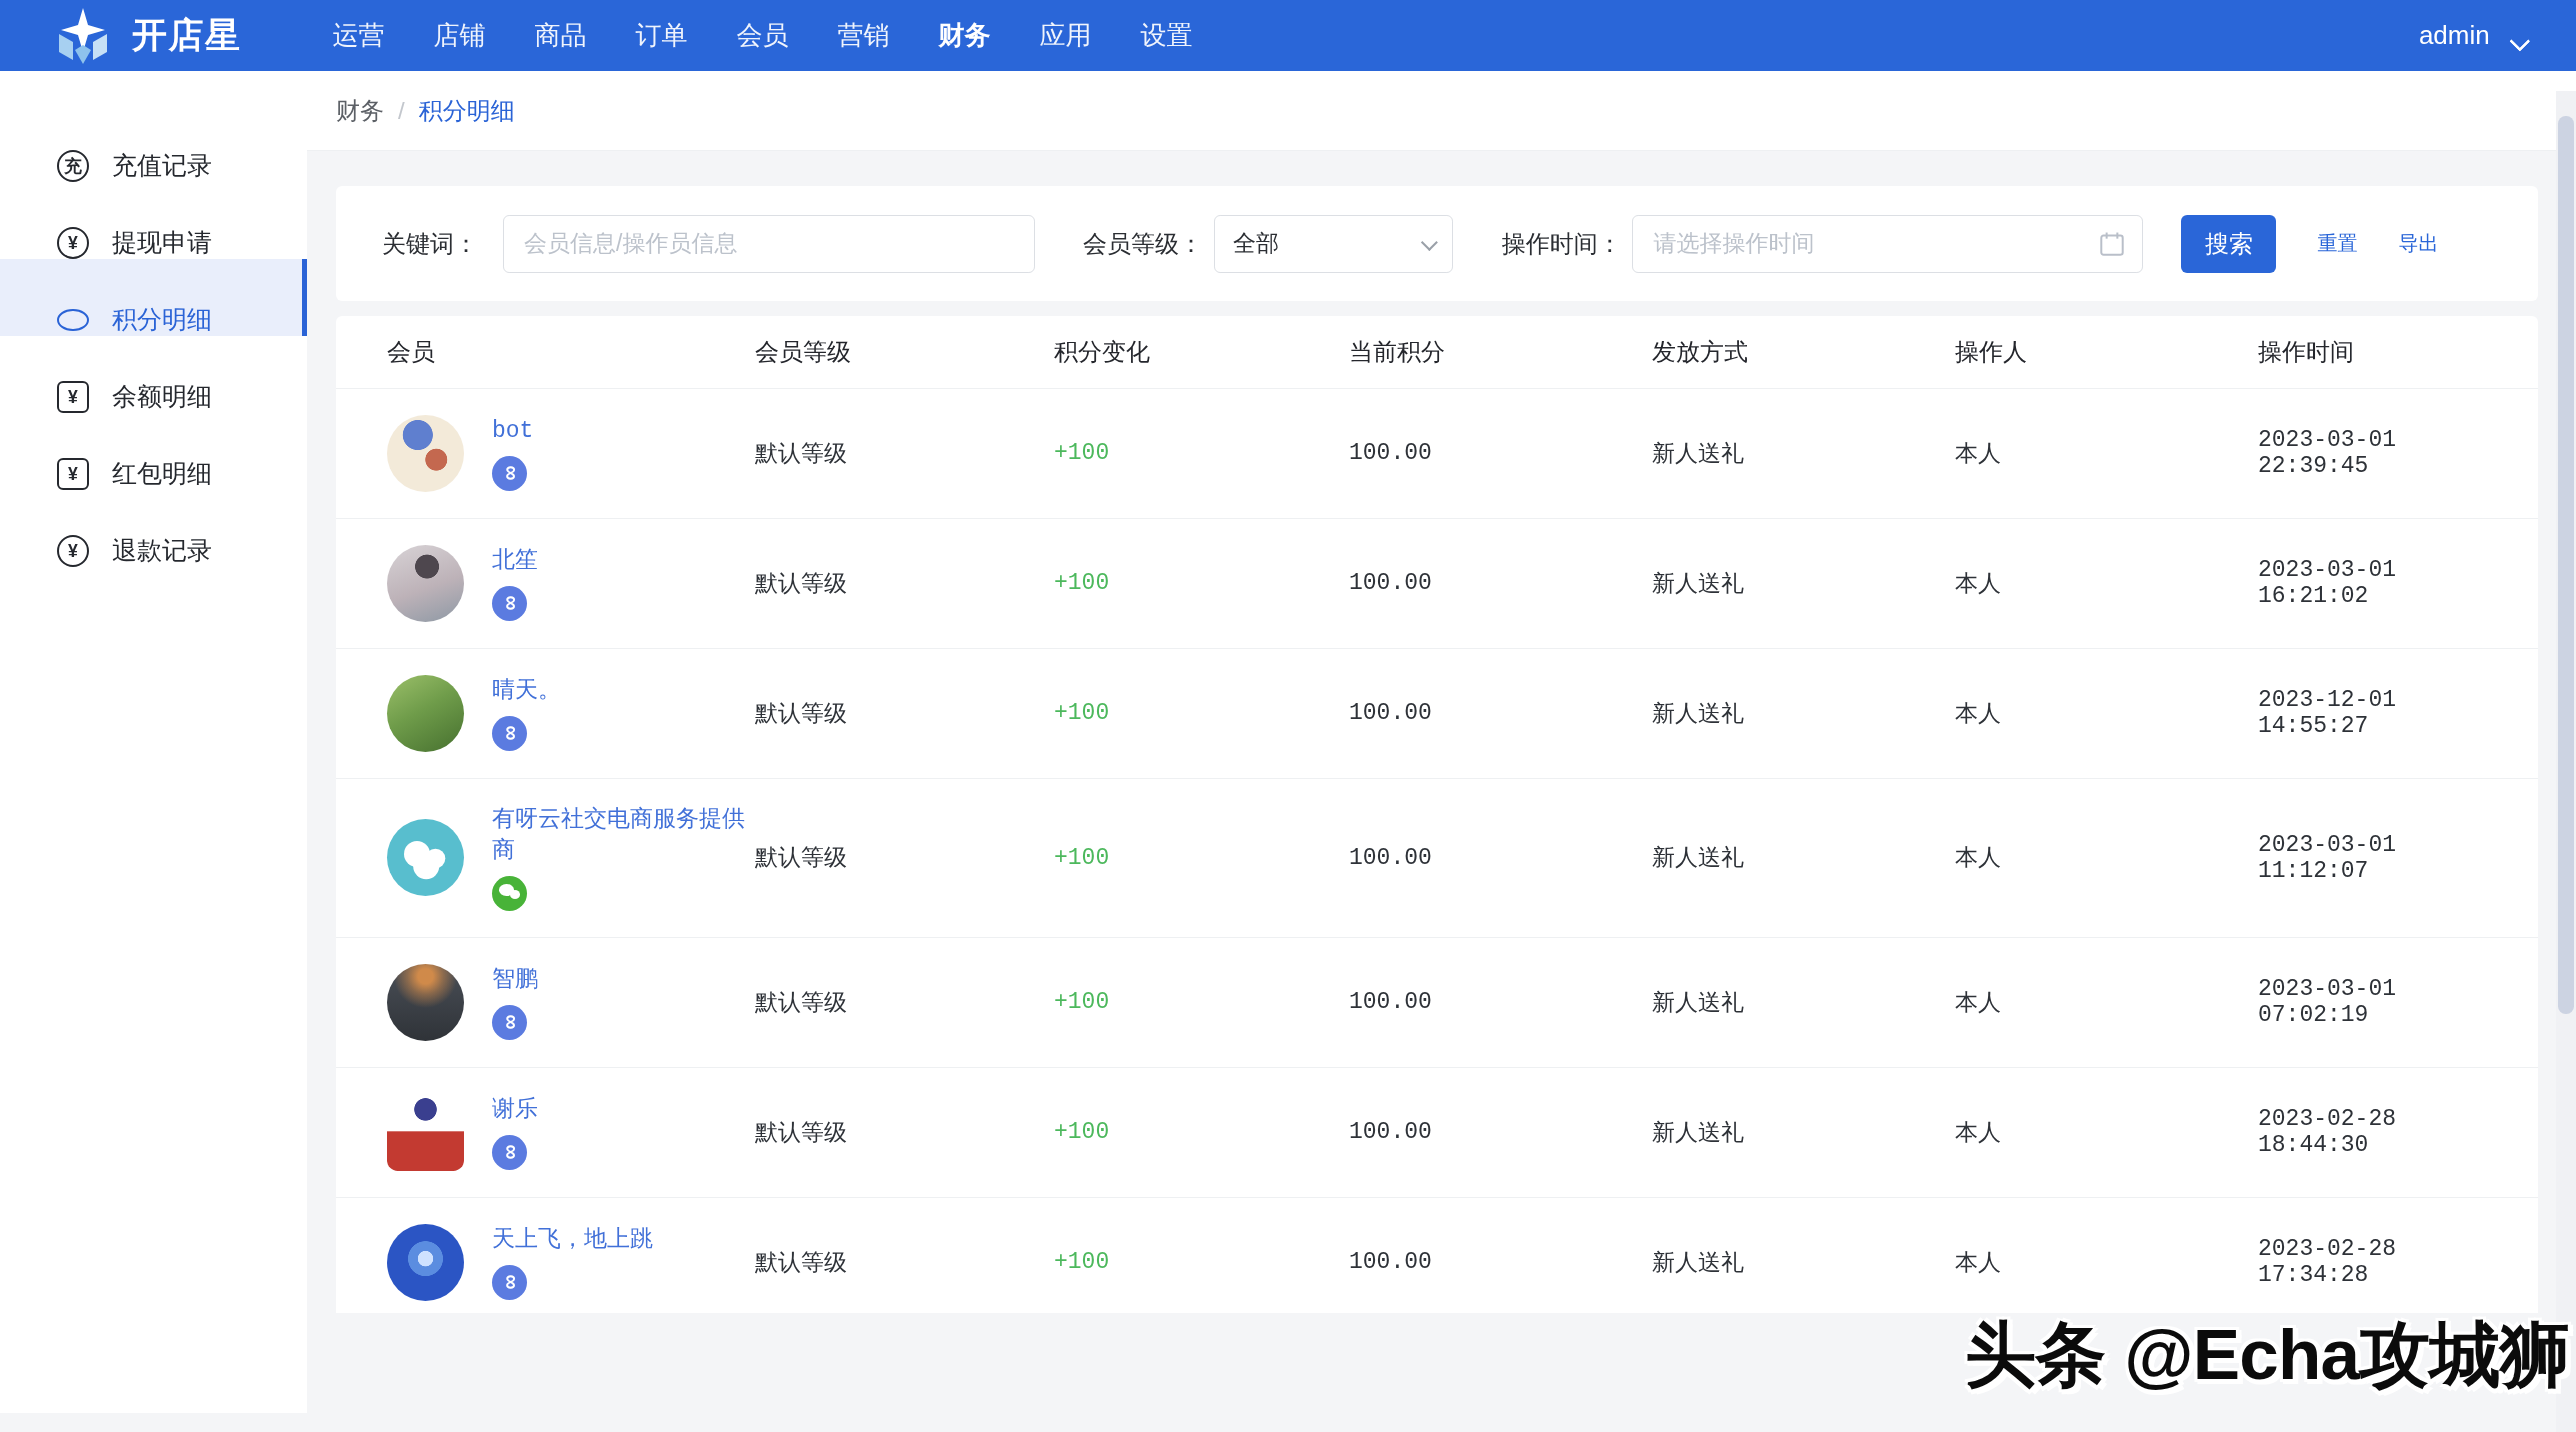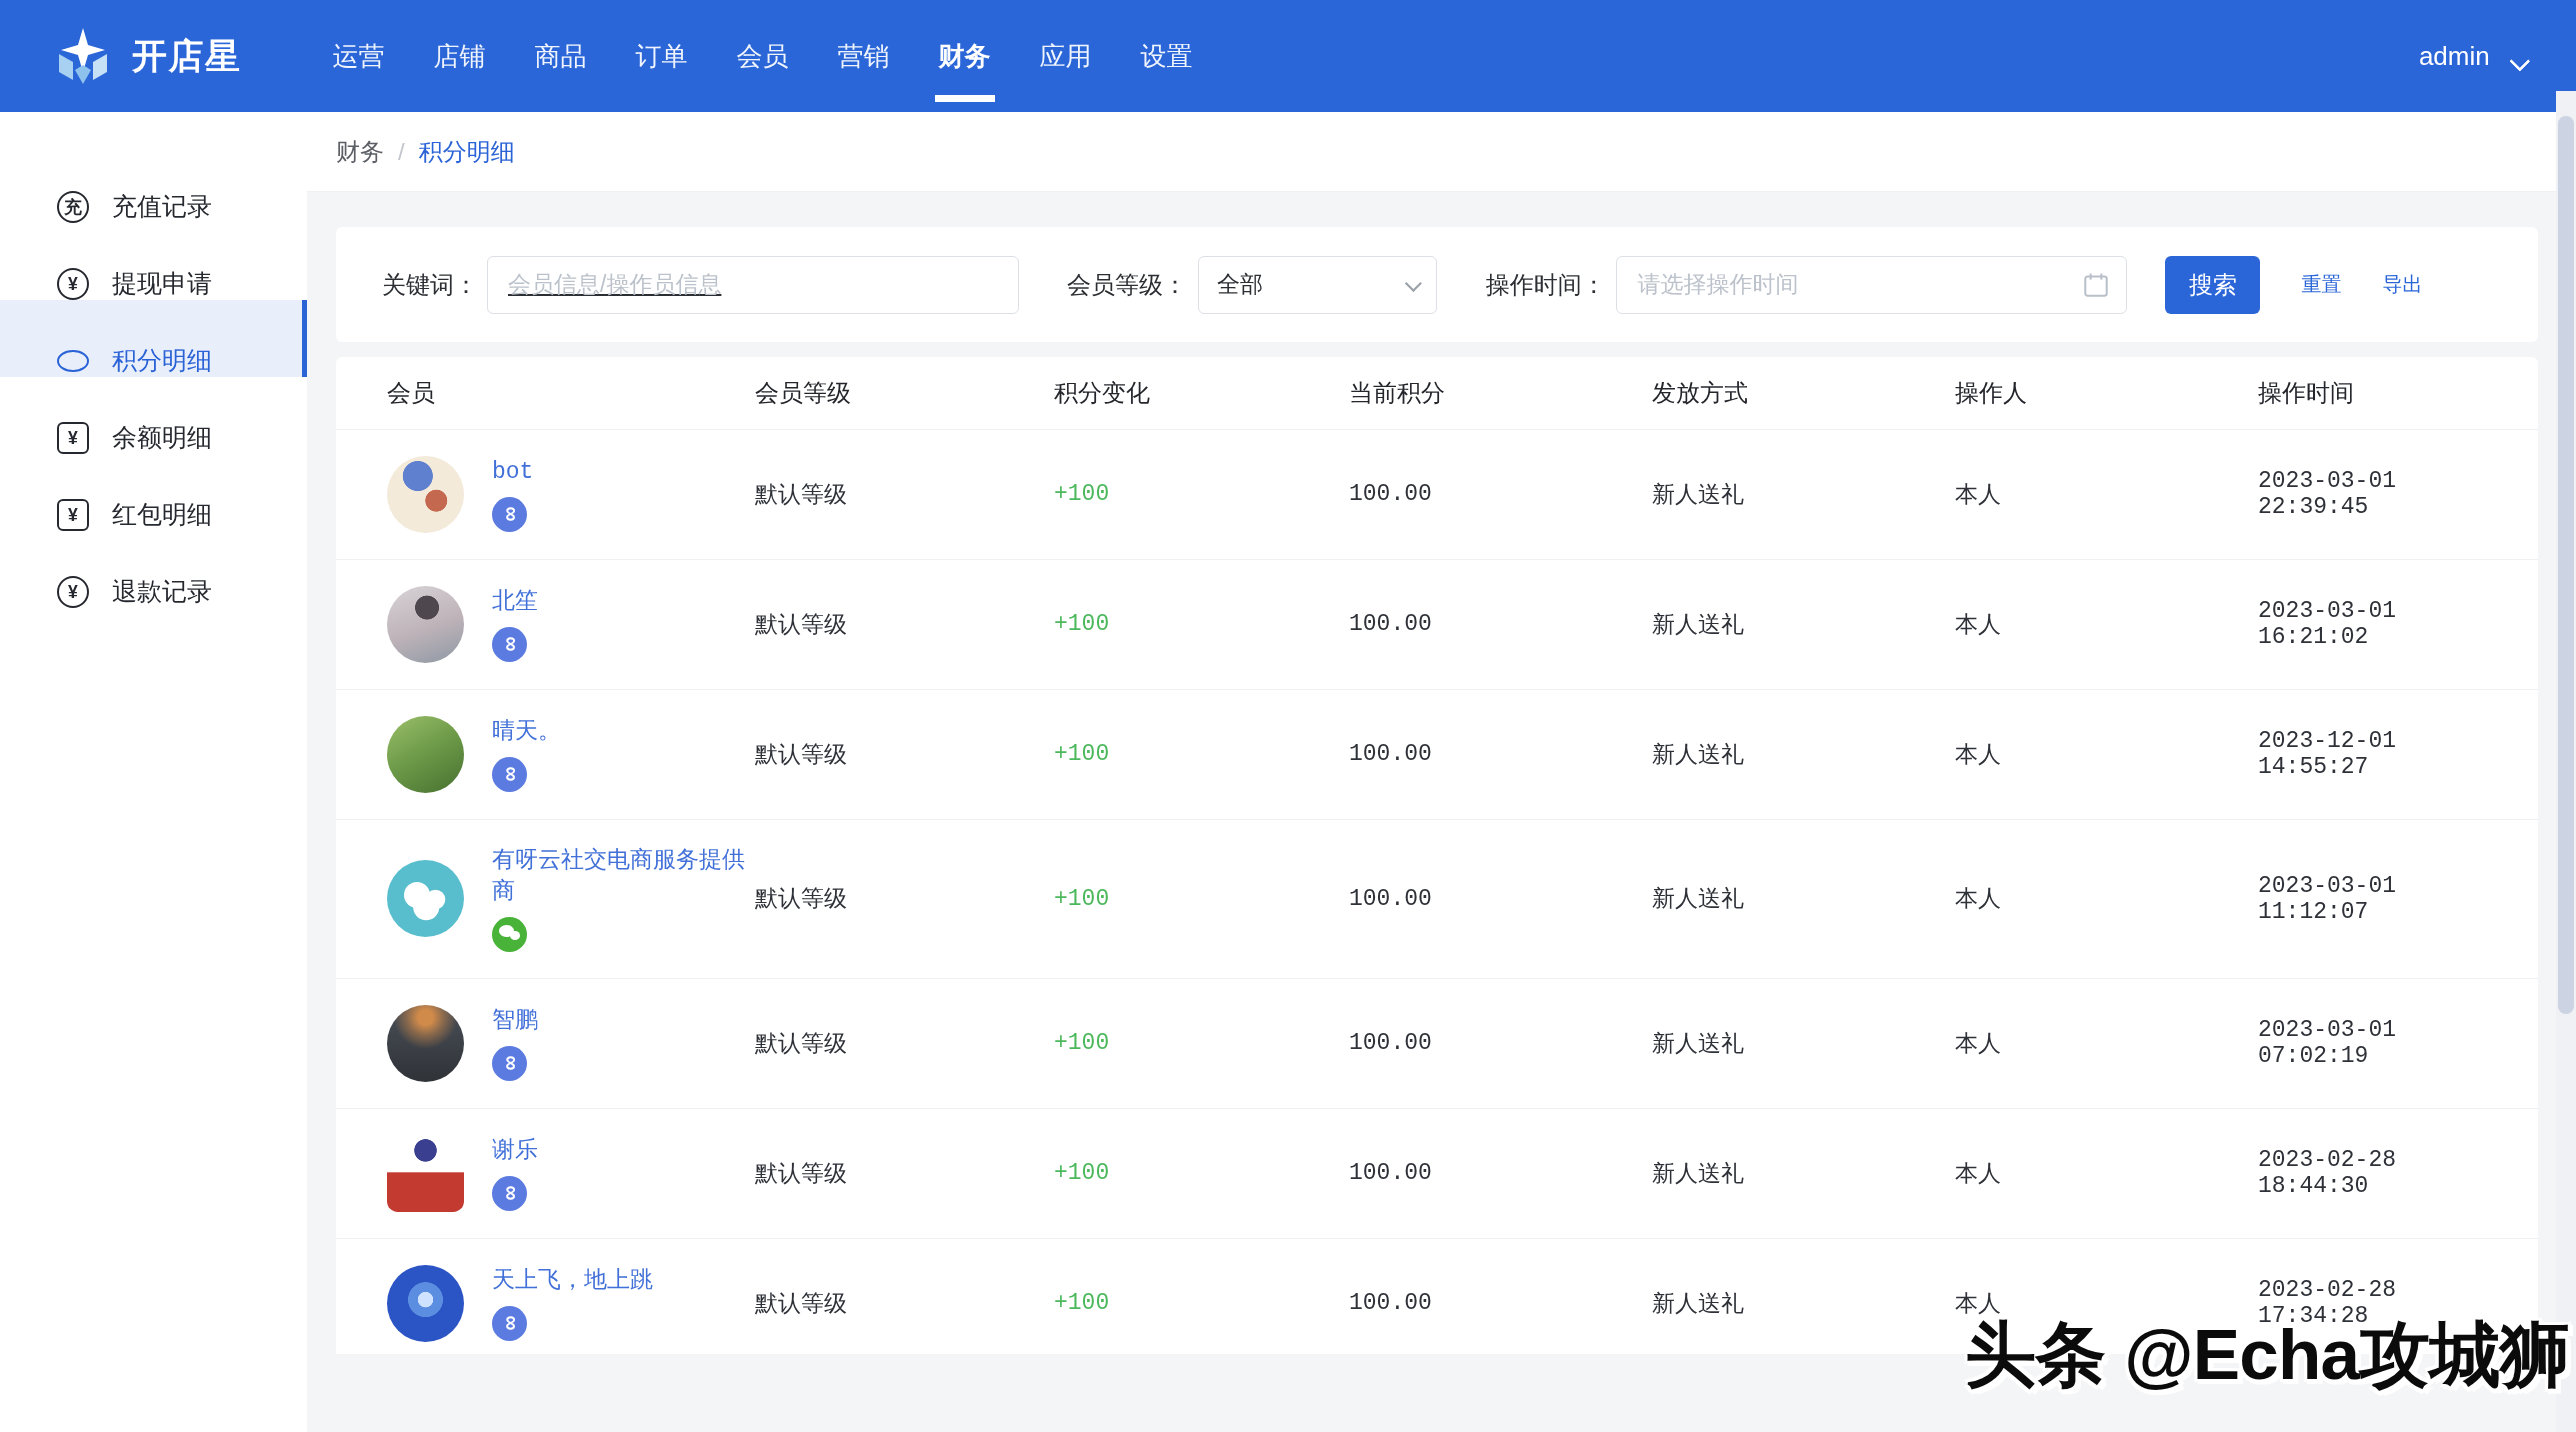--- a/index.html
+++ b/index.html
@@ -1,20 +1,20 @@
 <!DOCTYPE html>
 <html style="font-size:12.3px"><head>
 <meta charset="utf-8">
 <style>
   * { margin:0; padding:0; box-sizing:border-box; }
   html,body { width:2576px; height:1433px; overflow:hidden;
     font-family:"Liberation Sans","DejaVu Sans",sans-serif; background:#f4f5f7; }
 
   
-  .topnav { height:112px; background:#2a66d8; display:flex; align-items:center; padding:0 51px; position:relative; z-index:10; }
+  .topnav { height:71px; background:#2a66d8; display:flex; align-items:center; padding:0 51px; position:relative; z-index:10; }
   .brand { display:flex; align-items:center; gap:17px; }
   .brand svg { width:64px; height:64px; }
   .brand-name { color:#fff; font-size:35px; font-weight:700; letter-spacing:1.5px; }
   .nav-items { display:flex; margin-left:91px; gap:49px; }
   .nav-item { color:rgba(255,255,255,.93); font-size:26px; height:91px; display:flex; align-items:center; position:relative; cursor:pointer; }
   .nav-item.active { font-weight:700; color:#fff; }
   .nav-item.active::after { content:""; position:absolute; left:50%; transform:translateX(-50%); bottom:0; width:60px; height:7px; background:#fff; }
   .nav-user { margin-left:auto; display:flex; align-items:flex-end; gap:20px; color:#fff; font-size:26px; cursor:pointer; }
   .chev-down { width:15.3px; height:15.3px; border-right:3.1px solid #fff; border-bottom:3.1px solid #fff; transform:rotate(45deg) translateY(-3.1px); border-radius:1.5px; }
 
@@ -40,21 +40,21 @@
   .bc-sep { color:#c3c7cd; margin:0 14px; }
   .bc-current { color:#2a63d6; }
 
   .content { flex:1; padding:35px 38px 0 29px; position:relative; }
 
   
   .filter-card { background:#fff; border-radius:6.1px; height:115px; display:flex; align-items:center; padding:0 46px; }
   .f-label { font-size:24px; color:#2b2e33; white-space:nowrap; }
   .f-input { height:58px; border:1.5px solid #dcdfe4; border-radius:6.1px; font-size:23px; color:#2b2e33; padding:0 20px; outline:none; background:#fff; font-family:inherit; }
   .f-input::placeholder { color:#bcc2cb; }
-  #keyword-input { width:532px; margin-left:9px;text-decoration:underline; }
+  #keyword-input { width:532px; margin-left:25px; }
   .f-select { width:239px; height:58px; border:1.5px solid #dcdfe4; border-radius:6.1px; margin-left:10.7px; display:flex; align-items:center; padding:0 18.4px; font-size:23px; color:#2b2e33; cursor:pointer; }
   .f-select .sel-chev { margin-left:auto; width:11.5px; height:11.5px; border-right:2.3px solid #9aa0a8; border-bottom:2.3px solid #9aa0a8; transform:rotate(45deg) translateY(-2.3px); }
   .lab-level { margin-left:48px; }
   .lab-time { margin-left:49px; }
   .f-date { position:relative; margin-left:10.7px; }
   .f-date input { width:511px; padding-right:61px; }
   .cal-icon { position:absolute; right:18.4px; top:50%; transform:translateY(-50%); }
   .btn-search { width:95px; height:58px; margin-left:38px; background:#2a66d8; color:#fff; border:none; border-radius:6.1px; font-size:24px; cursor:pointer; font-family:inherit; }
   .link-btn { font-size:20px; color:#2a66d8; margin-left:41px; cursor:pointer; background:none; border:none; font-family:inherit; }
 

